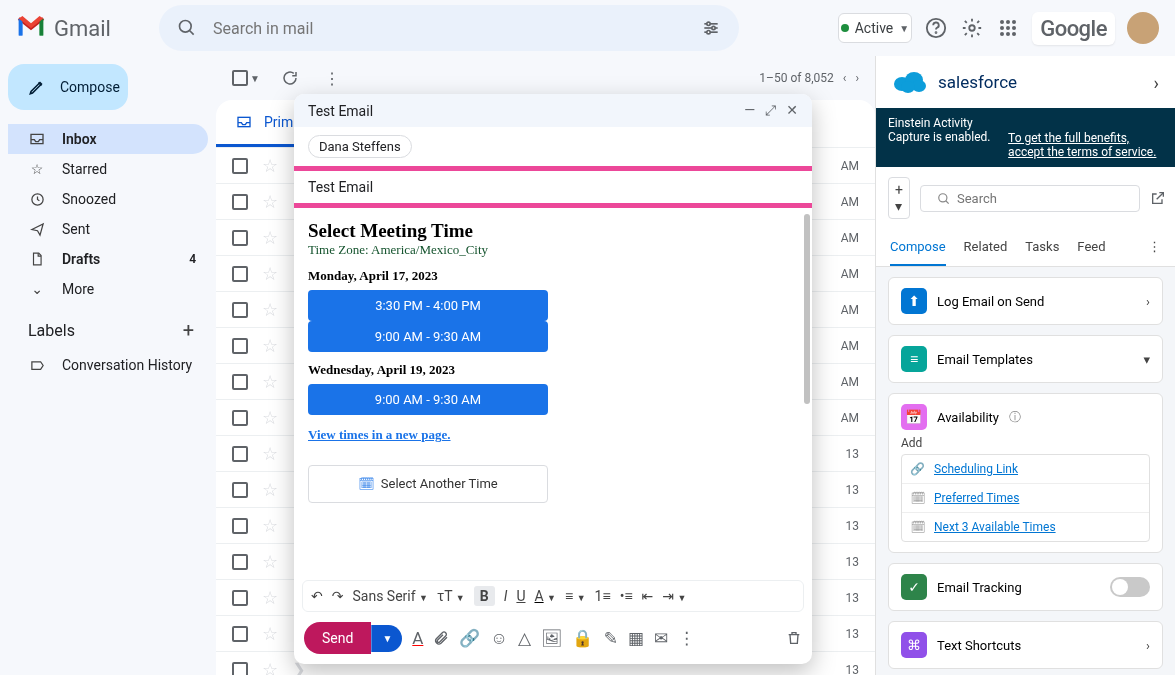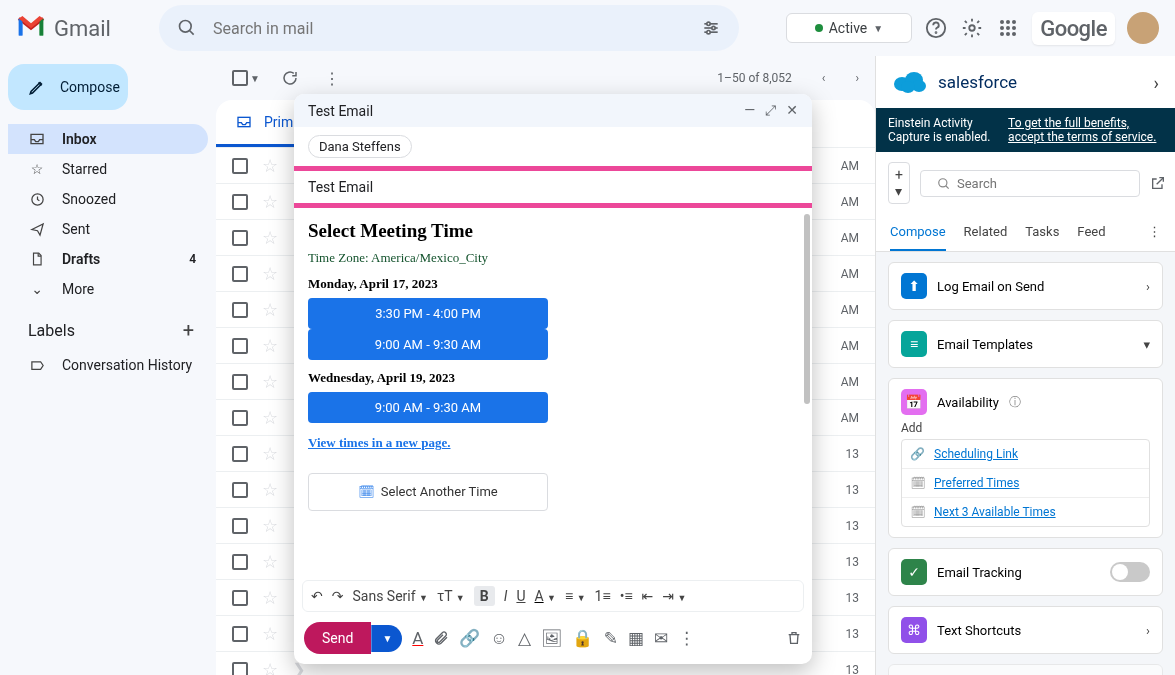--- a/index.html
+++ b/index.html
@@ -6,21 +6,21 @@
 body { width:1175px; height:675px; background:#f6f8fc; overflow:hidden; position:relative; }
 
 
 .hdr { display:flex; align-items:center; height:56px; padding:0 16px; gap:12px; }
 .gmail-logo { display:flex; align-items:flex-start; gap:8px; margin-right:36px; }
 .gmail-m svg { width:30px; height:22px; }
 .gmail-text { font-size:22px; color:#5f6368; font-weight:400; }
 .search-bar { flex:0 0 580px; height:46px; background:#eaf1fb; border-radius:24px; display:flex; align-items:center; padding:0 16px; gap:14px; color:#5f6368; }
 .search-bar input { border:none; background:transparent; flex:1; font-size:16px; color:#5f6368; outline:none; }
 .hdr-right { margin-left:auto; display:flex; align-items:center; gap:12px; }
-.active-chip { display:flex; align-items:center; gap:6px; border:1px solid #dadce0; border-radius:6px; padding:6px 28px; font-size:14px; color:#3c4043; background:#fff; }
+.active-chip { display:flex; align-items:center; gap:6px; border:1px solid #dadce0; border-radius:6px; padding:6px 2px; font-size:14px; color:#3c4043; background:#fff; }
 .dot-g { width:8px; height:8px; border-radius:50%; background:#1e8e3e; }
 .hdr-icon { width:24px; height:24px; display:flex; align-items:center; justify-content:center; color:#5f6368; cursor:pointer; }
 .google-logo { font-size:22px; font-weight:500; color:#5f6368; letter-spacing:-0.5px; padding:4px 8px; background:#fff; border-radius:6px; box-shadow:0 1px 2px rgba(0,0,0,0.08);}
 .avatar { width:32px; height:32px; border-radius:50%; background:#c8a276; }
 
 
 .layout { display:flex; height:calc(675px - 56px); }
 .sidebar { width:216px; padding:8px; }
 .compose-btn { display:flex; align-items:center; gap:14px; background:#c2e7ff; border-radius:16px; padding:14px 20px; font-size:14px; color:#001d35; width:120px; margin-bottom:14px; cursor:pointer; }
 .nav { list-style:none; }
@@ -30,39 +30,39 @@
 .nav-icon { width:18px; display:flex; justify-content:center; color:#444; }
 .labels-hd { display:flex; justify-content:space-between; align-items:center; padding:14px 14px 8px 20px; font-size:16px; color:#202124; }
 .plus-ic { font-size:20px; color:#444; cursor:pointer; }
 
 
 .main { flex:1; display:flex; flex-direction:column; }
 .toolbar { display:flex; align-items:center; gap:18px; padding:10px 16px; }
 .chk-wrap { display:flex; align-items:center; gap:2px; }
 .chk { width:16px; height:16px; border:2px solid #5f6368; border-radius:2px; }
 .caret { font-size:10px; color:#5f6368; }
-.pag { margin-left:auto; font-size:12px; color:#5f6368; display:flex; align-items:center; gap:30px; }
+.pag { margin-left:auto; font-size:12px; color:#5f6368; display:flex; align-items:center; gap:9px; }
 .tabs { display:flex; border-bottom:1px solid #eceff1; background:#fff; border-radius:16px 16px 0 0; }
 .tab { display:flex; align-items:center; gap:12px; padding:14px 20px; font-size:14px; color:#444; border-bottom:3px solid transparent; cursor:pointer; }
 .tab.active { color:#0b57d0; border-bottom-color:#0b57d0; }
 .rows { background:#fff; }
 .row { display:flex; align-items:center; gap:14px; padding:7px 16px; border-bottom:1px solid #eceff1; font-size:14px; }
 .row .star { color:#dadce0; font-size:18px; }
 .row .imp { color:#dadce0; font-size:16px; }
 .row .ts { margin-left:auto; font-size:12px; color:#5f6368; }
 
 
 .compose-modal { position:absolute; left:294px; top:94px; width:518px; height:570px; background:#fff; border-radius:10px; box-shadow:0 8px 24px rgba(0,0,0,0.25); display:flex; flex-direction:column; overflow:hidden; }
 .cm-hdr { background:#f2f6fc; padding:8px 14px; display:flex; align-items:center; font-size:14px; color:#202124; }
 .cm-hdr .icons { margin-left:auto; display:flex; gap:10px; color:#5f6368; }
 .cm-hdr .icons span { cursor:pointer; font-size:14px; }
 .cm-field { padding:8px 14px; border-bottom:5px solid #ec4899; font-size:14px; color:#202124; }
 .chip { display:inline-block; background:#fff; border:1px solid #dadce0; border-radius:14px; padding:3px 10px; font-size:13px; }
 .cm-body { padding:12px 14px; flex:1; overflow:auto; position:relative; }
-.cm-body h3 { font-family:Georgia,serif; font-size:19px; font-weight:bold; margin-bottom:8px; }
+.cm-body h3 { font-family:Georgia,serif; font-size:19px; font-weight:bold; margin-bottom:0; }
 .tz { font-family:Georgia,serif; font-size:13px; color:#14532d; margin-bottom:10px; }
 .date-h { font-family:Georgia,serif; font-weight:bold; font-size:13px; margin:10px 0 6px; }
 .slot { background:#1a73e8; color:#fff; text-align:center; padding:8px; border-radius:4px; font-size:13px; width:240px; cursor:pointer; }
 .view-link { font-family:Georgia,serif; color:#1a73e8; font-size:13px; font-weight:bold; margin-top:12px; display:block; }
 .another { margin-top:22px; width:240px; border:1px solid #dadce0; border-radius:4px; padding:10px; text-align:center; font-size:13px; font-family:Georgia,serif; cursor:pointer; color:#333;}
 .scroll-track { position:absolute; right:0; top:6px; bottom:6px; width:10px; }
 .scroll-thumb { position:absolute; right:2px; top:0; width:6px; height:190px; background:#c1c1c1; border-radius:3px; }
 .fmt-bar { border:1px solid #eceff1; border-radius:6px; margin:0 8px; display:flex; align-items:center; gap:9px; padding:5px 8px; font-size:14px; color:#444; }
 .fmt-bar .sel { padding:2px 6px; background:#e8eaed; border-radius:3px; font-weight:bold; }
 .fmt-bar .caret2 { font-size:9px; }
@@ -72,21 +72,21 @@
 .send-row .ic { color:#5f6368; cursor:pointer; font-size:17px; }
 .send-row .trash { margin-left:auto; }
 
 
 .sf { width:300px; background:#fff; border-left:1px solid #e0e0e0; display:flex; flex-direction:column; font-size:13px; }
 .sf-hd { display:flex; align-items:center; gap:10px; padding:14px 16px; }
 .sf-cloud { width:36px; height:24px; }
 .sf-name { font-size:17px; color:#032d60; }
 .sf-hd .chev { margin-left:auto; color:#444; font-size:18px; }
 .sf-banner { background:#023248; color:#fff; padding:8px 12px; font-size:12px; display:flex; gap:12px; }
-.sf-banner a { color:#fff; text-decoration:underline; }
+.sf-banner a { color:#fff; text-decoration:underline;margin-top:15px; }
 .sf-tools { display:flex; align-items:center; gap:10px; padding:10px 12px; }
 .add-chip { border:1px solid #dadce0; border-radius:4px; padding:4px 6px; font-size:14px; color:#444; cursor:pointer; }
 .sf-search { flex:1; border:1px solid #dadce0; border-radius:4px; display:flex; align-items:flex-end; gap:6px; padding:5px 16px; color:#777; }
 .sf-search input { border:none; outline:none; flex:1; font-size:13px; }
 .sf-ic { color:#5f6368; cursor:pointer; font-size:17px; }
 .sf-tabs { display:flex; gap:18px; padding:0 14px; border-bottom:1px solid #e0e0e0; font-size:13px; position:relative; }
 .sf-tab { padding:10px 0; color:#444; cursor:pointer; }
 .sf-tab.active { color:#0176d3; border-bottom:2px solid #0176d3; }
 .sf-more { margin-left:auto; color:#444; cursor:pointer; padding:10px 0; }
 .sf-content { padding:10px 12px; overflow:auto; display:flex; flex-direction:column; gap:10px; background:#f4f6f9; flex:1;}

